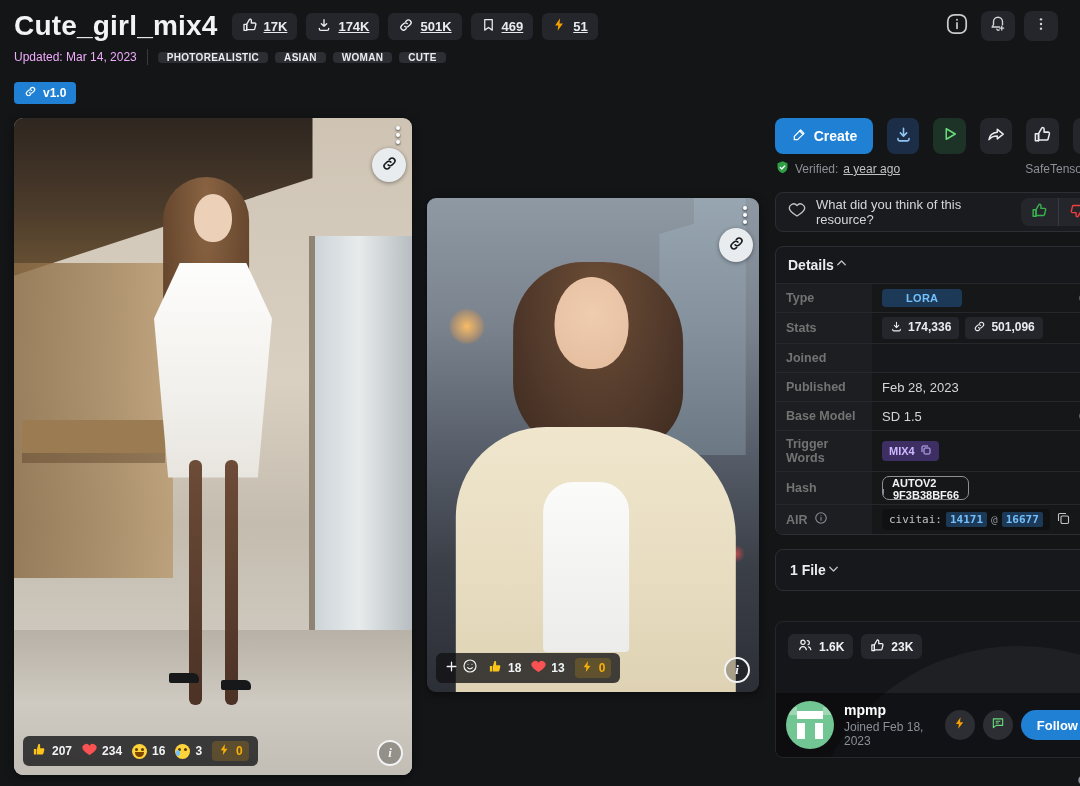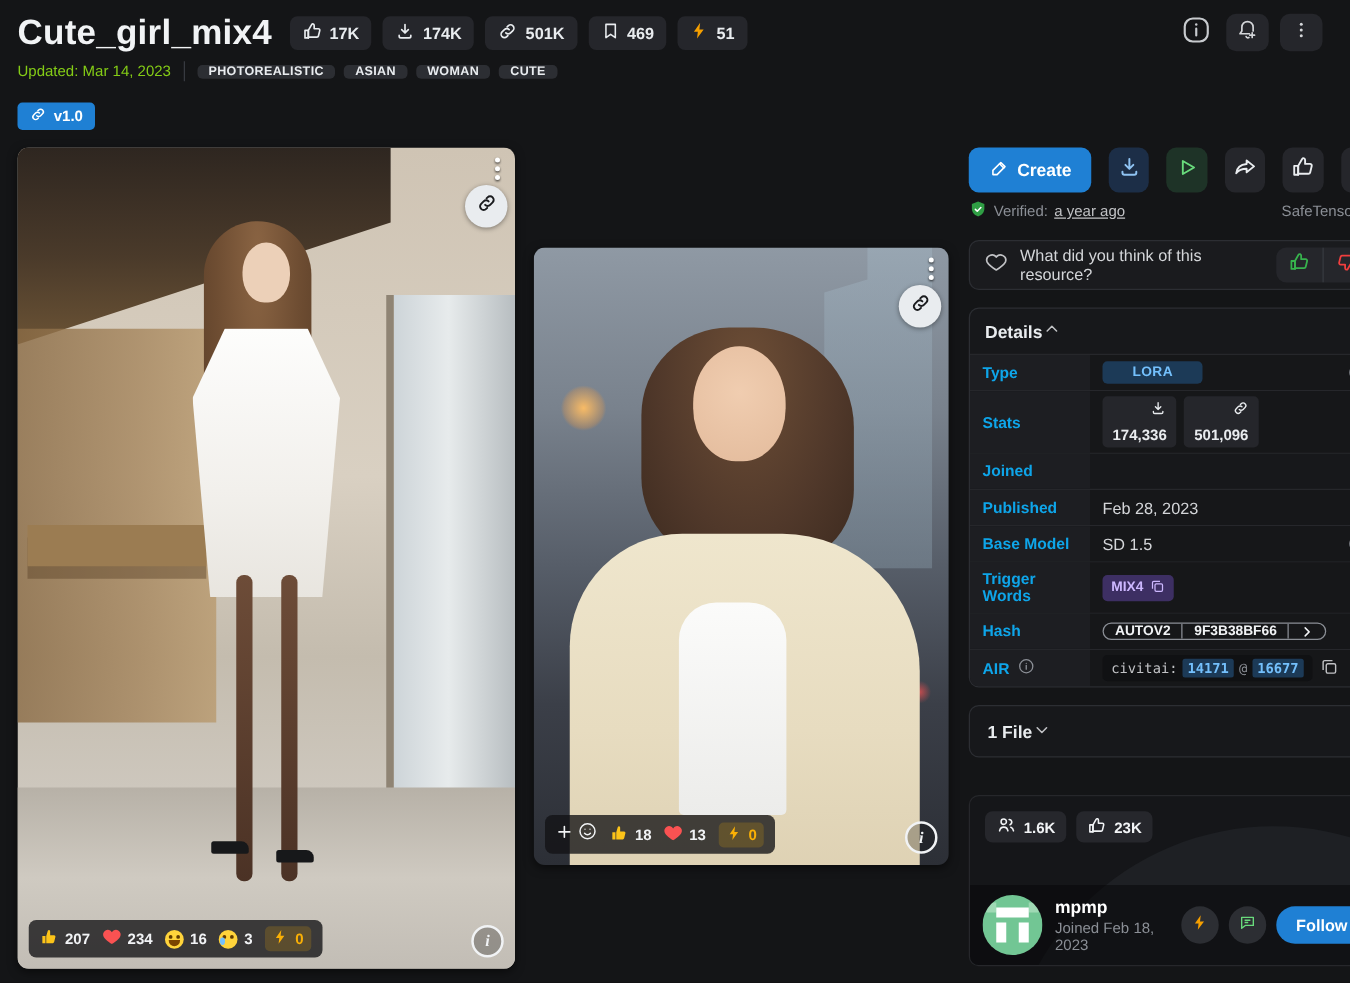--- a/index.html
+++ b/index.html
@@ -6,28 +6,28 @@
   html,body { background:#101113; }
   body { font-family:"Liberation Sans","DejaVu Sans",sans-serif; color:#c1c2c5; }
   .page { position:relative; width:1080px; height:786px; background:#141517; overflow:hidden; }
 
   
   .hdr { padding:10px 22px 0 14px; }
   .hdr-row1 { display:flex; align-items:center; gap:14px; }
   .title { font-size:28px; font-weight:800; color:#f1f3f5; letter-spacing:.2px; }
   .stat-badges { display:flex; gap:9px; align-items:center; }
   .sbadge { display:flex; align-items:center; gap:6px; background:#25262b; border-radius:6px;
-            height:27px; padding:0 10px; font-size:13px; font-weight:700; color:#e9ecef; cursor:pointer; }
+            height:27px; padding:0 10px; font-size:13px; font-weight:700; color:#e9ecef; cursor:pointer;text-decoration:underline; }
   .sbadge svg { flex:none; }
   .hdr-icons { margin-left:auto; display:flex; gap:9px; align-items:center; }
   .ghost-info { width:30px; height:30px; display:flex; align-items:center; justify-content:center; cursor:pointer; }
   .iconbtn { width:34px; height:30px; background:#25262b; border-radius:8px; display:flex;
              align-items:center; justify-content:center; cursor:pointer; }
   .hdr-row2 { display:flex; align-items:center; gap:10px; margin-top:7px; }
-  .updated { font-size:12px; color:#84cc16; }
+  .updated { font-size:12px; color:#f0abfc; }
   .vdiv { width:1px; height:16px; background:#373a40; }
   .tags { display:flex; gap:7px; }
   .tag { background:#2c2e33; color:#e9ecef; font-size:10px; font-weight:700; letter-spacing:.3px;
          border-radius:4px; padding:0 9px; cursor:pointer; }
   .ver-row { margin-top:17px; }
   .ver-pill { display:inline-flex; align-items:center; gap:6px; background:#1f80d4; color:#fff;
               font-size:12px; font-weight:700; border-radius:4px; height:22px; padding:0 10px; cursor:pointer; }
 
   
   .main { display:flex; padding:14px 24px 0 14px; gap:16px; }
@@ -127,34 +127,34 @@
   .fb-seg { margin-left:auto; display:flex; background:#25262b; border-radius:8px; overflow:hidden; }
   .fb-btn { width:40px; height:28px; display:flex; align-items:center; justify-content:center; cursor:pointer; }
   .fb-btn + .fb-btn { border-left:1px solid #373a40; }
 
   .panel { margin-top:14px; border:1px solid #2c2e33; border-radius:8px; overflow:hidden; background:#17181b; }
   .panel-hd { height:36px; display:flex; align-items:center; padding:0 12px; font-size:14px; font-weight:600;
               color:#e9ecef; cursor:pointer; }
   .panel-hd svg { margin-left:auto; }
   .drow { display:flex; border-top:1px solid #26272b; min-height:29px; }
   .dlabel { width:96px; flex:none; background:#1d1e22; padding:6px 10px; font-size:12.5px; font-weight:700;
-            color:#0ea5e9; display:flex; align-items:center; gap:6px; }
+            color:#737373; display:flex; align-items:center; gap:6px; }
   .dval { flex:1; padding:4px 10px; display:flex; align-items:center; gap:6px; font-size:13px; color:#d4d6d9;
           background:#161719; }
   .dval .right { margin-left:auto; display:flex; align-items:center; cursor:pointer; }
   .badge-lora { background:#1c3a57; color:#74c0fc; font-size:11px; font-weight:800; border-radius:4px;
                 padding:3px 24px; letter-spacing:.3px; cursor:pointer; }
-  .mini-badge { display:flex; align-items:flex-end; gap:5px; background:#25262b; border-radius:4px;
-                padding:3px 8px; font-size:12px; font-weight:700; color:#e9ecef; cursor:pointer;flex-direction:column; }
+  .mini-badge { display:flex; align-items:flex-start; gap:5px; background:#25262b; border-radius:4px;
+                padding:3px 8px; font-size:12px; font-weight:700; color:#e9ecef; cursor:pointer; }
   .rev-pos { color:#58c564; font-size:13px; cursor:pointer; }
   .rev-cnt { color:#8b8f96; font-size:13px; }
   .badge-trigger { display:flex; align-items:center; gap:5px; background:#3d2f63; color:#cdb8ff; font-size:11px;
                    font-weight:800; border-radius:4px; padding:3px 7px; cursor:pointer; }
   .hash-pill { display:flex; align-items:stretch; border:1px solid #8b8f96; border-radius:7px; overflow:hidden;
-               height:14px; font-size:11px; font-weight:800; color:#f1f3f5; cursor:pointer; }
+               height:24px; font-size:11px; font-weight:800; color:#f1f3f5; cursor:pointer;flex-direction:column; }
   .hash-seg { display:flex; align-items:center; padding:0 9px; }
   .hash-seg + .hash-seg { border-left:1px solid #8b8f96; }
   .air-chip { display:flex; align-items:center; gap:4px; background:#101113; border-radius:4px; padding:3px 7px;
               font-family:"DejaVu Sans Mono",monospace; font-size:11px; color:#c1c2c5; }
   .air-num { background:#1c3a57; color:#74c0fc; font-weight:800; padding:1px 4px; border-radius:2px; }
   .air-at { color:#8b8f96; }
 
   .file-bar { margin-top:14px; border:1px solid #2c2e33; border-radius:8px; background:#17181b; height:42px;
               display:flex; align-items:center; padding:0 14px; font-size:14px; font-weight:600; color:#e9ecef;
               cursor:pointer; }

